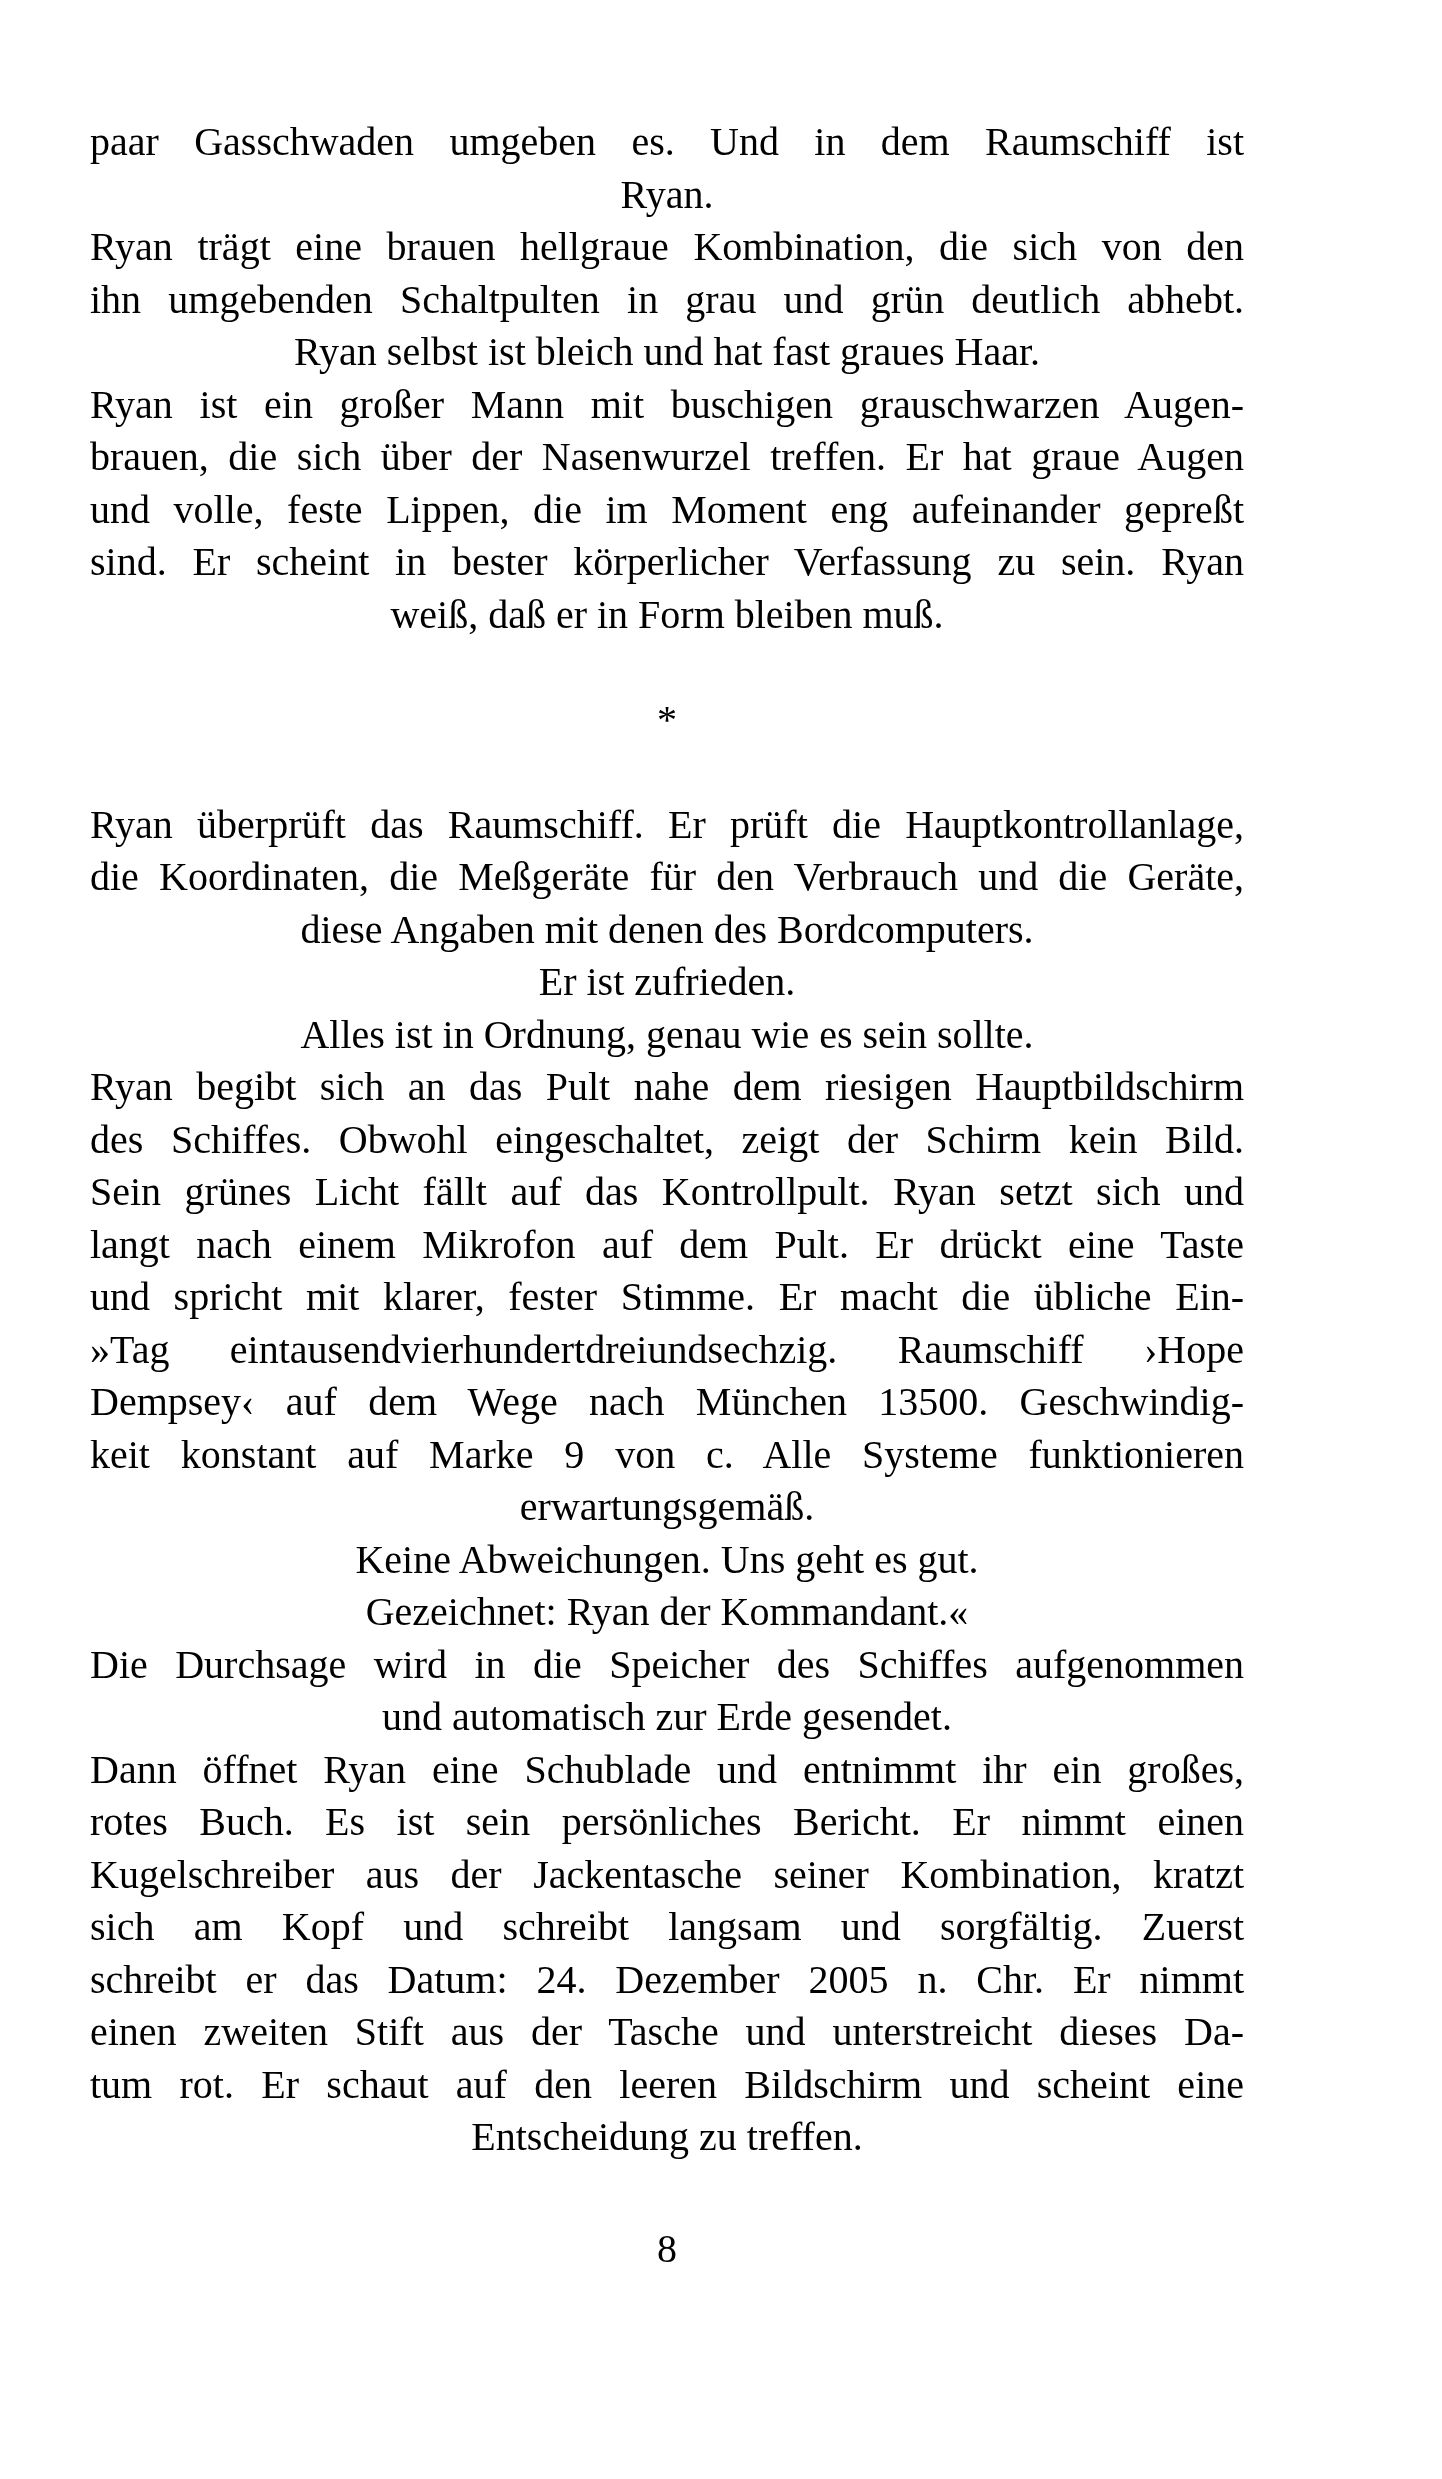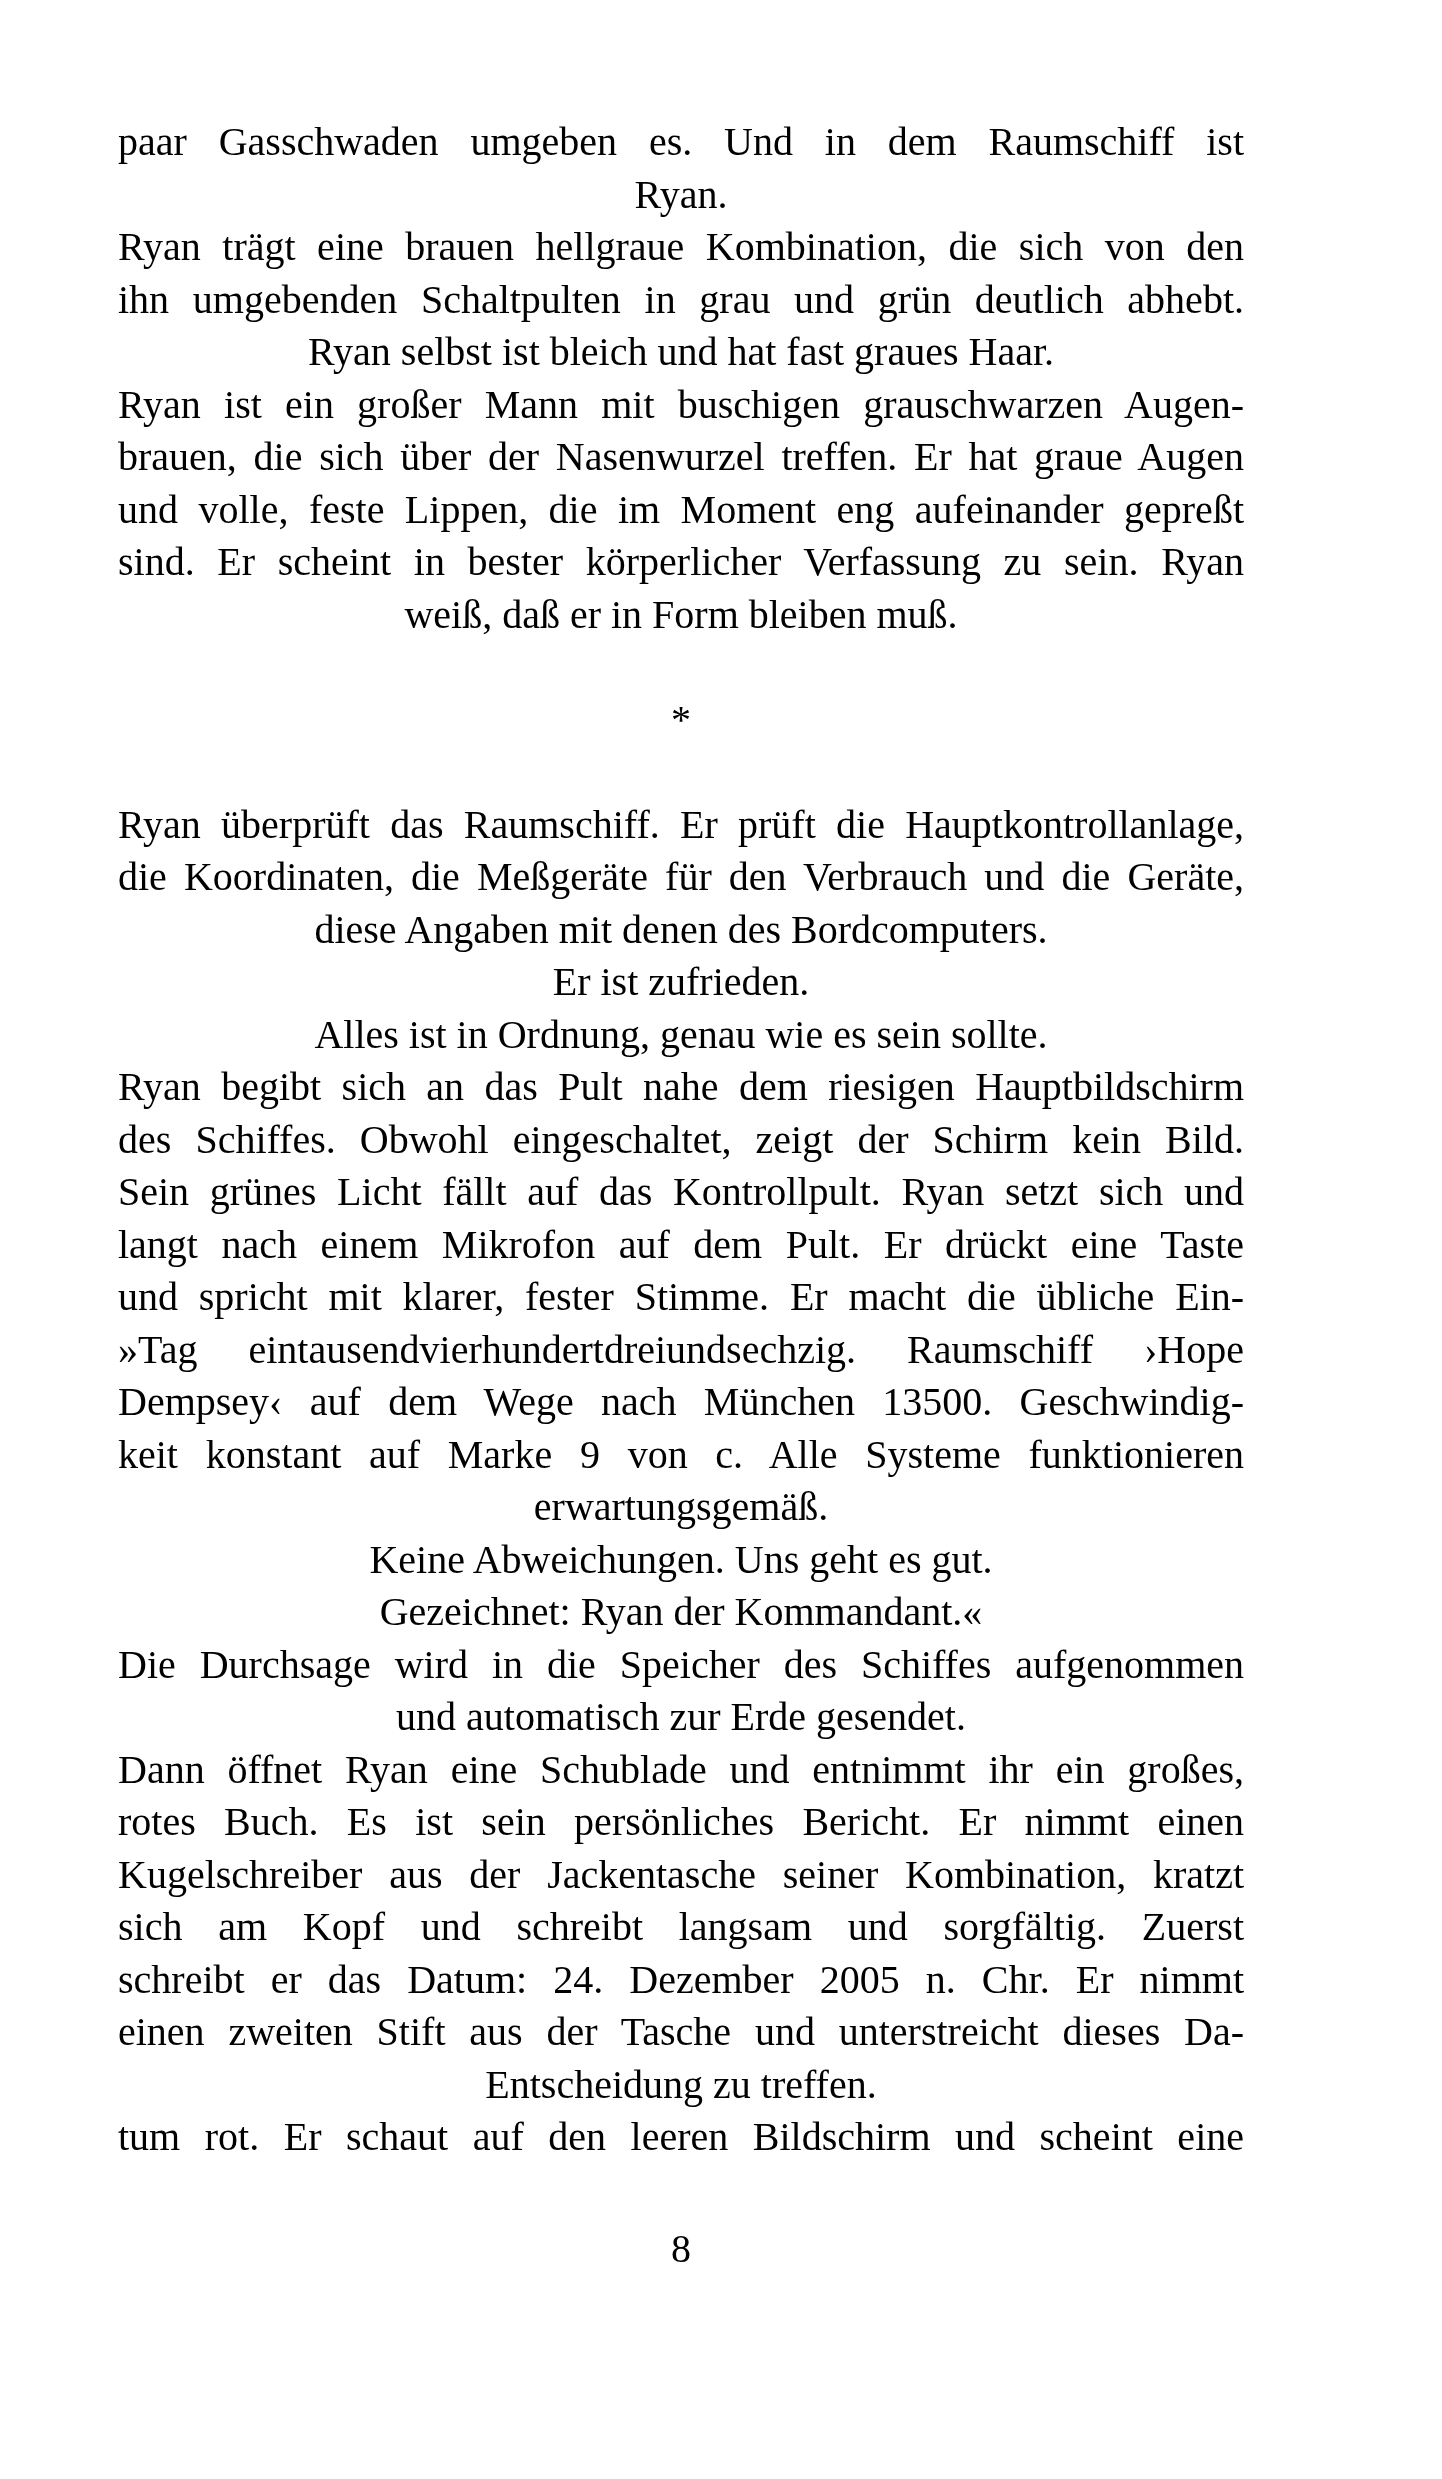--- a/index.html
+++ b/index.html
@@ -11,21 +11,21 @@
     width: 1442px;
     height: 2479px;
     overflow: hidden;
     color: #000000;
     font-family: "Liberation Serif", "DejaVu Serif", serif;
   }
   .page {
     box-sizing: border-box;
     width: 1366px;
     height: 2479px;
-    padding: 116px 122px 0 118px;
+    padding: 116px 122px 0 90px;
     background: #ffffff;
   }
   .text-column {
     width: 100%;
   }
   .line {
     font-size: 40px;
     line-height: 52.5px;
     white-space: normal;
     text-align: center;
@@ -104,18 +104,18 @@
         <div class="line j">Die Durchsage wird in die Speicher des Schiffes aufgenommen</div>
         <div class="line">und automatisch zur Erde gesendet.</div>
       </div>
       <div>
         <div class="line j">Dann öffnet Ryan eine Schublade und entnimmt ihr ein großes,</div>
         <div class="line j">rotes Buch. Es ist sein persönliches Bericht. Er nimmt einen</div>
         <div class="line j">Kugelschreiber aus der Jackentasche seiner Kombination, kratzt</div>
         <div class="line j">sich am Kopf und schreibt langsam und sorgfältig. Zuerst</div>
         <div class="line j">schreibt er das Datum: 24. Dezember 2005 n. Chr. Er nimmt</div>
         <div class="line j">einen zweiten Stift aus der Tasche und unterstreicht dieses Da-</div>
+        <div class="line j">tum rot. Er schaut auf den leeren Bildschirm und scheint eine</div>
         <div class="line">Entscheidung zu treffen.</div>
-        <div class="line j">tum rot. Er schaut auf den leeren Bildschirm und scheint eine</div>
       </div>
     </div>
   <div class="page-number">8</div>
 </div>
 
 </body></html>

